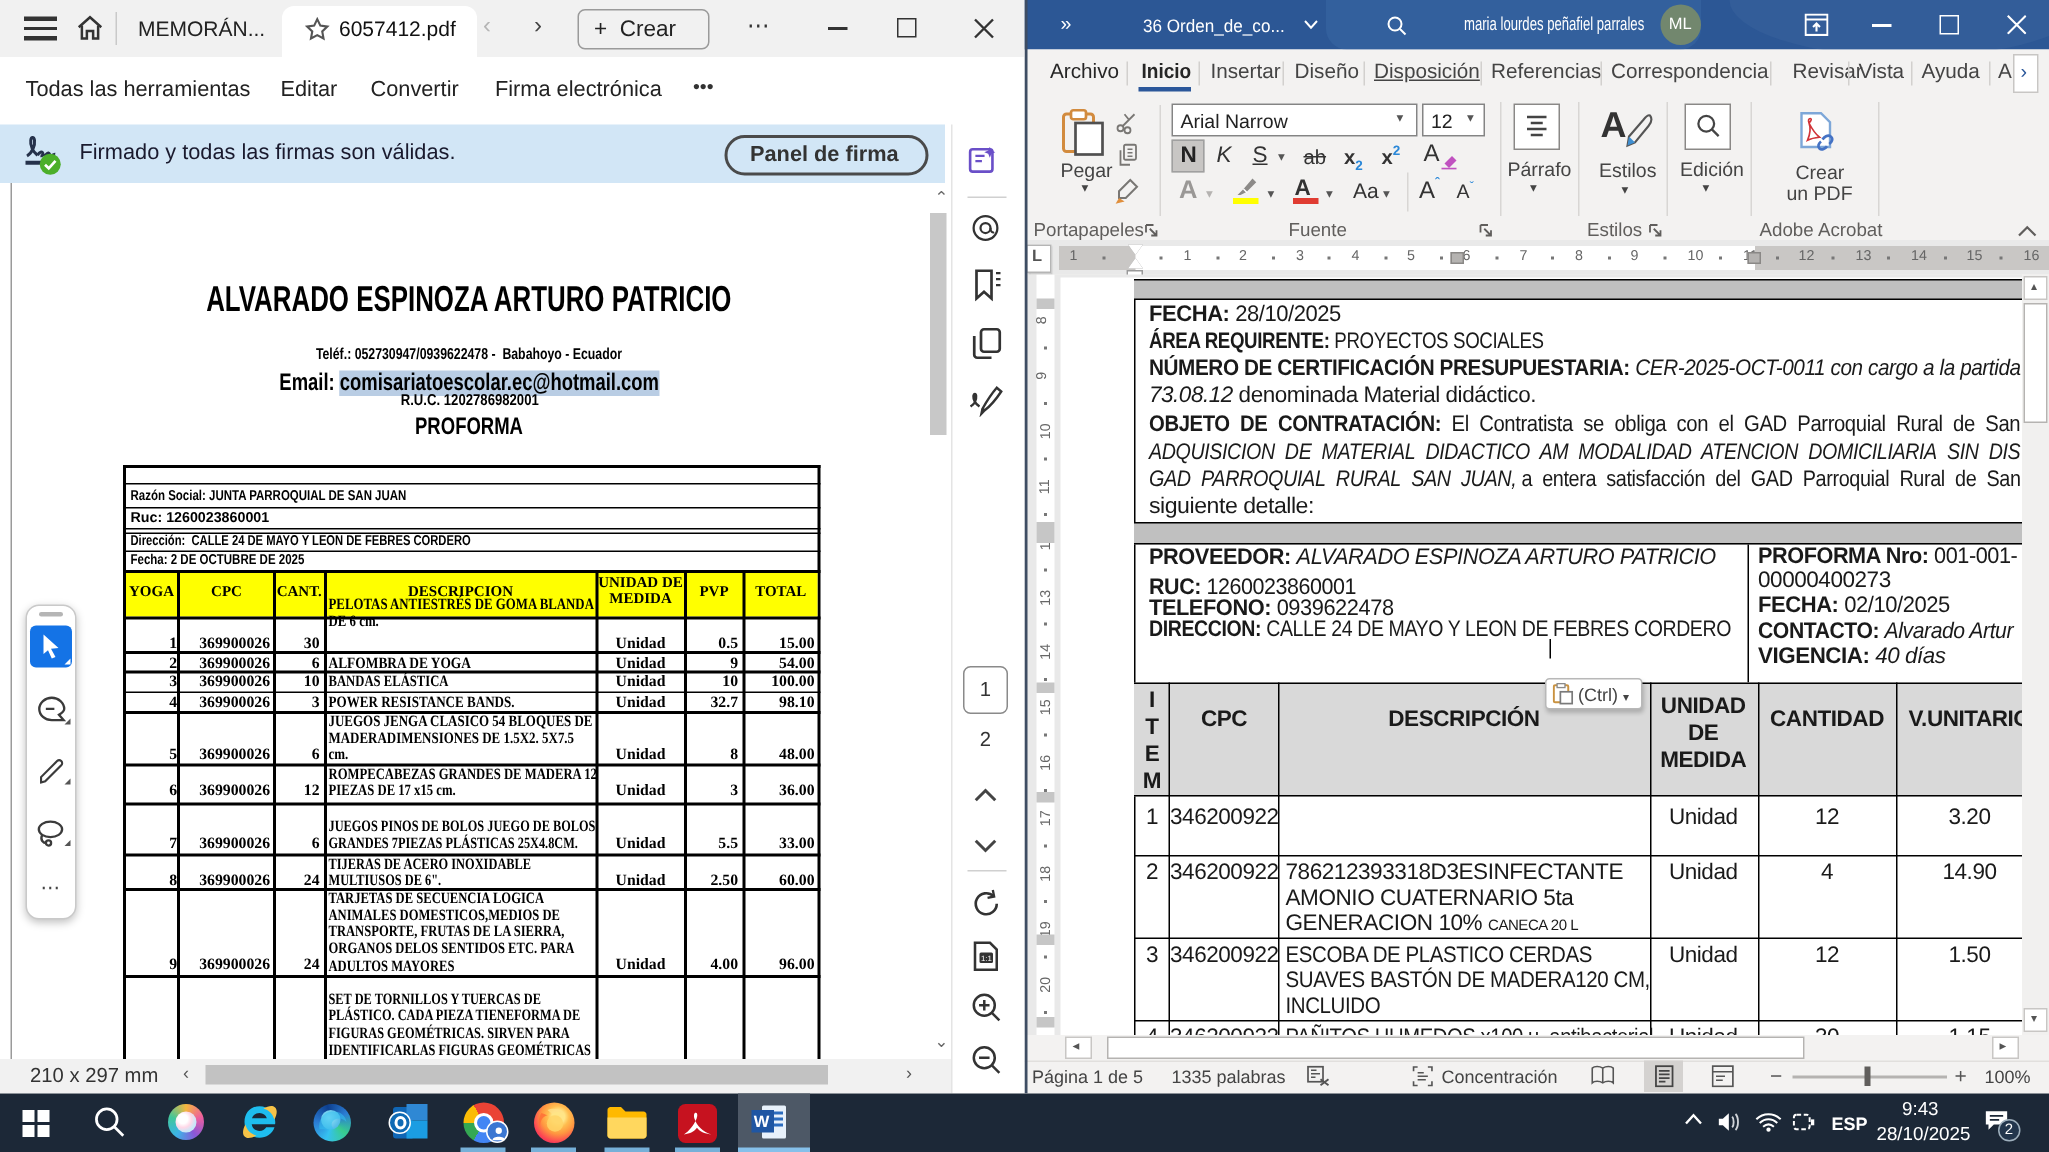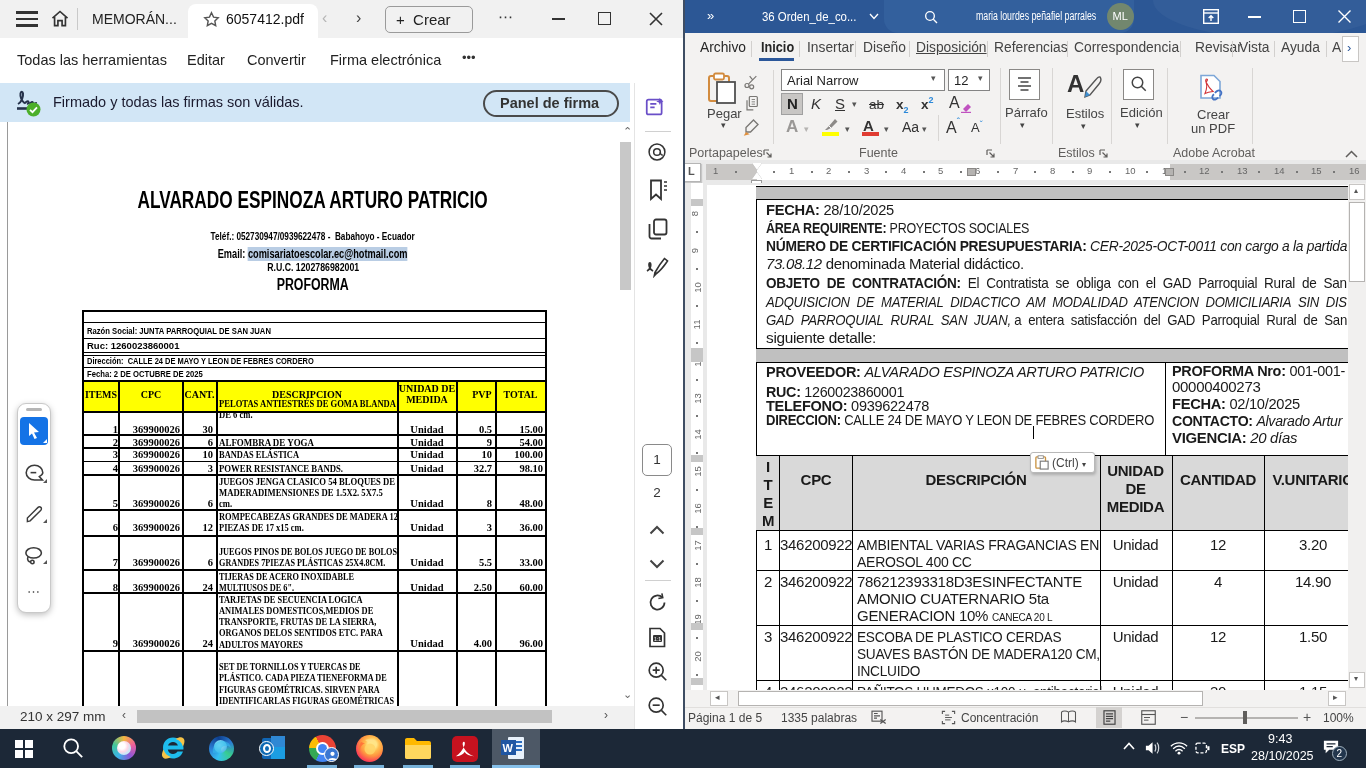--- a/index.html
+++ b/index.html
@@ -78,21 +78,21 @@
     </svg>
   <div class="abs nw" style="left:53px;top:94px;font-size:14.5px;color:#1a1a2e;">Firmado y todas las firmas son válidas.</div>
   <div class="abs" style="left:483px;top:90px;width:136px;height:27px;border:2px solid #4a4a4a;border-radius:14px;"></div>
   <div class="abs nw" style="left:500px;top:95px;font-size:14.5px;font-weight:bold;color:#333;">Panel de firma</div>
 
   <div class="abs" id="pdfdoc" style="left:0;top:122px;width:634px;height:584px;background:#fff;overflow:hidden;">
     <div class="abs" style="left:7px;top:0;width:1px;height:584px;background:#9a9a9a;"></div>
 
     <div class="abs" style="left:8px;top:64px;width:610px;text-align:center;font-weight:bold;font-size:24px;color:#000;"><span class="cxm" id="ph1" style="transform:scaleX(0.719)">ALVARADO ESPINOZA ARTURO PATRICIO</span></div>
     <div class="abs" style="left:8px;top:108px;width:610px;text-align:center;font-weight:bold;font-size:10.5px;color:#000;"><span class="cxm" id="ph3" style="transform:scaleX(0.781)">Teléf.: 052730947/0939622478 -&nbsp; Babahoyo - Ecuador</span></div>
-    <div class="abs" style="left:8px;top:124.5px;width:610px;text-align:center;font-weight:bold;font-size:12px;color:#000;"><span class="cxm" id="ph4" style="transform:scaleX(0.768)">Email: <span style="background:#b9cde4;">comisariatoescolar.ec@hotmail.com</span></span></div>
+    <div class="abs" style="left:8px;top:124.5px;width:610px;text-align:center;font-weight:bold;font-size:16px;color:#000;"><span class="cxm" id="ph4" style="transform:scaleX(0.768)">Email: <span style="background:#b9cde4;">comisariatoescolar.ec@hotmail.com</span></span></div>
     <div class="abs" style="left:8px;top:139px;width:610px;text-align:center;font-weight:bold;font-size:10.5px;color:#000;"><span class="cxm" id="ph5" style="transform:scaleX(0.834)">R.U.C. 1202786982001</span></div>
     <div class="abs" style="left:8px;top:154px;width:610px;text-align:center;font-weight:bold;font-size:16px;color:#000;"><span class="cxm" id="ph6" style="transform:scaleX(0.771)">PROFORMA</span></div>
 
     <div class="abs" style="left:82px;top:188px;width:465px;height:396px;border:2px solid #000;border-bottom:none;"></div>
 
     <div class="abs" style="left:82px;top:200px;width:465px;height:1px;background:#000;"></div>
     <div class="abs" style="left:82px;top:216px;width:465px;height:1px;background:#000;"></div>
     <div class="abs" style="left:82px;top:230px;width:465px;height:1px;background:#000;"></div>
     <div class="abs" style="left:82px;top:233px;width:465px;height:1px;background:#000;"></div>
     <div class="abs" style="left:82px;top:244.5px;width:465px;height:1px;background:#000;"></div>
@@ -116,26 +116,26 @@
     <div class="abs" style="left:82px;top:470px;width:465px;height:2px;background:#000;"></div>
     <div class="abs" style="left:82px;top:528px;width:465px;height:2px;background:#000;"></div>
 
     <div class="abs" style="left:118px;top:258px;width:2px;height:326px;background:#000;"></div>
     <div class="abs" style="left:182px;top:258px;width:2px;height:326px;background:#000;"></div>
     <div class="abs" style="left:215.5px;top:258px;width:2px;height:326px;background:#000;"></div>
     <div class="abs" style="left:396.5px;top:258px;width:2px;height:326px;background:#000;"></div>
     <div class="abs" style="left:456px;top:258px;width:2px;height:326px;background:#000;"></div>
     <div class="abs" style="left:494.5px;top:258px;width:2px;height:326px;background:#000;"></div>
 
-    <div class="abs ph" style="left:84px;top:267px;width:34px;text-align:center;">ITEMS</div>
+    <div class="abs ph" style="left:84px;top:267px;width:34px;text-align:center;">YOGA</div>
     <div class="abs ph" style="left:120px;top:267px;width:62px;text-align:center;">CPC</div>
     <div class="abs ph" style="left:184px;top:267px;width:31px;text-align:center;">CANT.</div>
     <div class="abs ph" style="left:218px;top:267px;width:178px;text-align:center;">DESCRIPCION</div>
     <div class="abs ph" style="left:398px;top:262px;width:58px;text-align:center;line-height:10.5px;">UNIDAD DE<br>MEDIDA</div>
-    <div class="abs ph" style="left:458px;top:267px;width:48px;text-align:center;">PVP</div>
+    <div class="abs ph" style="left:458px;top:267px;width:36px;text-align:center;">PVP</div>
     <div class="abs ph" style="left:496px;top:267px;width:49px;text-align:center;">TOTAL</div>
 
     <div id="pdfrows">
       <div class="pd" style="left:219px;top:276px;"><span class="cxm2" id="pdr1" style="transform:scaleX(0.816)">PELOTAS ANTIESTRÉS DE GOMA BLANDA<br>DE 6 cm.</span></div>
       <div class="pi" style="top:302px;">1</div>
         <div class="pc" style="top:302px;">369900026</div>
         <div class="pq" style="top:302px;">30</div>
         <div class="pu" style="top:302px;">Unidad</div>
         <div class="pp" style="top:302px;">0.5</div>
         <div class="pt" style="top:302px;">15.00</div>
@@ -573,42 +573,41 @@
 
     <div class="abs nw wt" style="left:83px;top:180px;"><span id="wl9" style="transform:scaleX(0.967)" class="mw"><b>PROVEEDOR:</b> <i>ALVARADO ESPINOZA ARTURO PATRICIO</i></span></div>
     <div class="abs nw wt" style="left:83px;top:200px;"><span id="wl10" style="transform:scaleX(0.954)" class="mw"><b>RUC:</b> 1260023860001</span></div>
     <div class="abs nw wt" style="left:83px;top:214px;"><span id="wl11" style="transform:scaleX(0.969)" class="mw"><b>TELEFONO:</b> 0939622478</span></div>
     <div class="abs nw wt" style="left:83px;top:228px;"><span id="wl12" style="transform:scaleX(0.868)" class="mw"><b>DIRECCION:</b> CALLE 24 DE MAYO Y LEON DE FEBRES CORDERO</span></div>
     <div class="abs" style="left:482px;top:180px;width:1px;height:92px;background:#000;"></div>
     <div class="abs nw wt" style="left:489px;top:179px;"><span id="wl14" style="transform:scaleX(0.963)" class="mw"><b>PROFORMA Nro:</b> 001-001-</span></div>
     <div class="abs nw wt" style="left:489px;top:195px;">00000400273</div>
     <div class="abs nw wt" style="left:489px;top:212px;"><span id="wl15" style="transform:scaleX(0.978)" class="mw"><b>FECHA:</b> 02/10/2025</span></div>
     <div class="abs nw wt" style="left:489px;top:229px;"><span id="wl16" style="transform:scaleX(0.940)" class="mw"><b>CONTACTO:</b> <i>Alvarado Artur</i></span></div>
-    <div class="abs nw wt" style="left:489px;top:246px;"><span id="wl17" style="transform:scaleX(0.994)" class="mw"><b>VIGENCIA:</b> <i>20 días</i></span></div>
+    <div class="abs nw wt" style="left:489px;top:246px;"><span id="wl17" style="transform:scaleX(0.994)" class="mw"><b>VIGENCIA:</b> <i>40 días</i></span></div>
 
     <div class="abs" style="left:73px;top:272px;width:592px;height:76px;background:#d9d9d9;border-top:1px solid #000;border-bottom:1px solid #000;"></div>
     <div class="abs" style="left:96px;top:272px;width:1px;height:235px;background:#000;"></div>
     <div class="abs" style="left:169px;top:272px;width:1px;height:235px;background:#000;"></div>
     <div class="abs" style="left:416.5px;top:272px;width:1px;height:235px;background:#000;"></div>
     <div class="abs" style="left:488.5px;top:272px;width:1px;height:235px;background:#000;"></div>
     <div class="abs" style="left:581px;top:272px;width:1px;height:235px;background:#000;"></div>
     <div class="abs" style="left:73px;top:387px;width:592px;height:1px;background:#000;"></div>
     <div class="abs" style="left:73px;top:442px;width:592px;height:1px;background:#000;"></div>
     <div class="abs" style="left:73px;top:497px;width:592px;height:1px;background:#000;"></div>
 
     <div class="abs wt wb" style="left:73px;top:275px;width:24px;text-align:center;line-height:18px;">I<br>T<br>E<br>M</div>
     <div class="abs wt wb" style="left:97px;top:288px;width:72px;text-align:center;">CPC</div>
     <div class="abs wt wb" style="left:170px;top:288px;width:246px;text-align:center;">DESCRIPCIÓN</div>
     <div class="abs wt wb" style="left:417px;top:279px;width:71px;text-align:center;line-height:18px;">UNIDAD<br>DE<br>MEDIDA</div>
     <div class="abs wt wb" style="left:489px;top:288px;width:92px;text-align:center;">CANTIDAD</div>
     <div class="abs wt wb" style="left:582px;top:288px;width:96px;text-align:center;">V.UNITARIO</div>
 
     <div class="abs wt" style="left:73px;top:353px;width:24px;text-align:center;">1</div>
     <div class="abs wt" style="left:97px;top:353px;width:72px;text-align:center;">346200922</div>
-    <div class="abs wt nw" style="left:174px;top:353px;line-height:17px;"><span id="wd1" style="transform:scaleX(0.934)" class="mw">AMBIENTAL VARIAS FRAGANCIAS EN<br>AEROSOL 400 CC</span></div>
     <div class="abs wt" style="left:417px;top:353px;width:71px;text-align:center;">Unidad</div>
     <div class="abs wt" style="left:489px;top:353px;width:92px;text-align:center;">12</div>
     <div class="abs wt" style="left:582px;top:353px;width:96px;text-align:center;">3.20</div>
 
     <div class="abs wt" style="left:73px;top:390px;width:24px;text-align:center;">2</div>
     <div class="abs wt" style="left:97px;top:390px;width:72px;text-align:center;">346200922</div>
     <div class="abs wt nw" style="left:174px;top:390px;line-height:17px;"><span id="wd2" style="transform:scaleX(1.002)" class="mw">786212393318D3ESINFECTANTE<br>AMONIO CUATERNARIO 5ta<br>GENERACION 10% <span style="font-size:10px;">CANECA 20 L</span></span></div>
     <div class="abs wt" style="left:417px;top:390px;width:71px;text-align:center;">Unidad</div>
     <div class="abs wt" style="left:489px;top:390px;width:92px;text-align:center;">4</div>
     <div class="abs wt" style="left:582px;top:390px;width:96px;text-align:center;">14.90</div>

